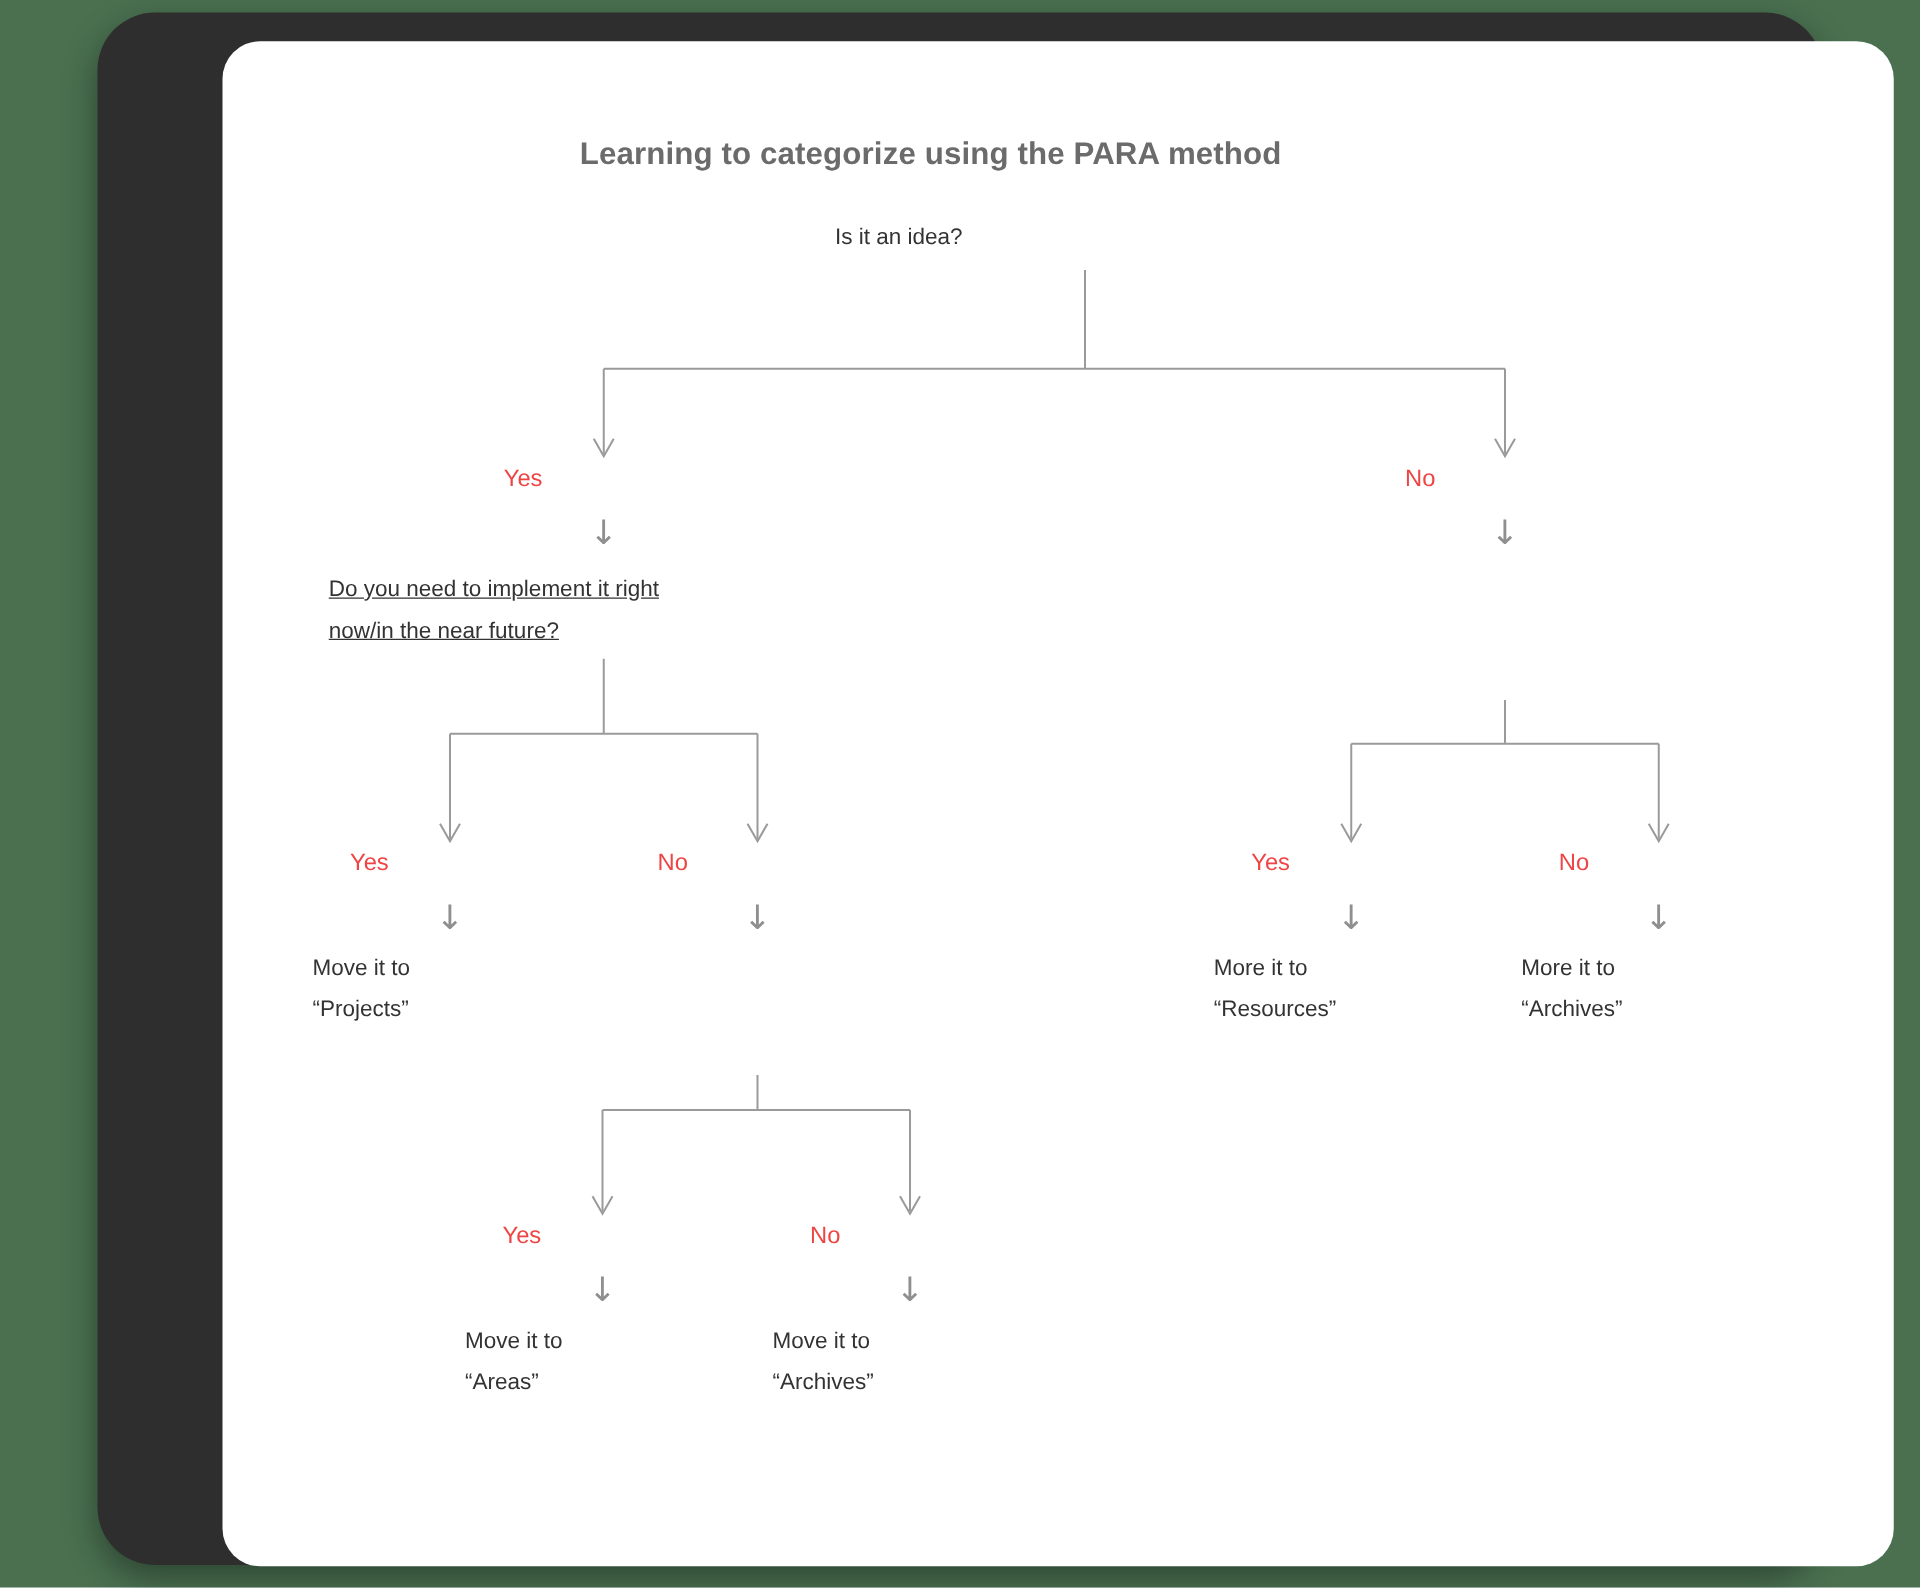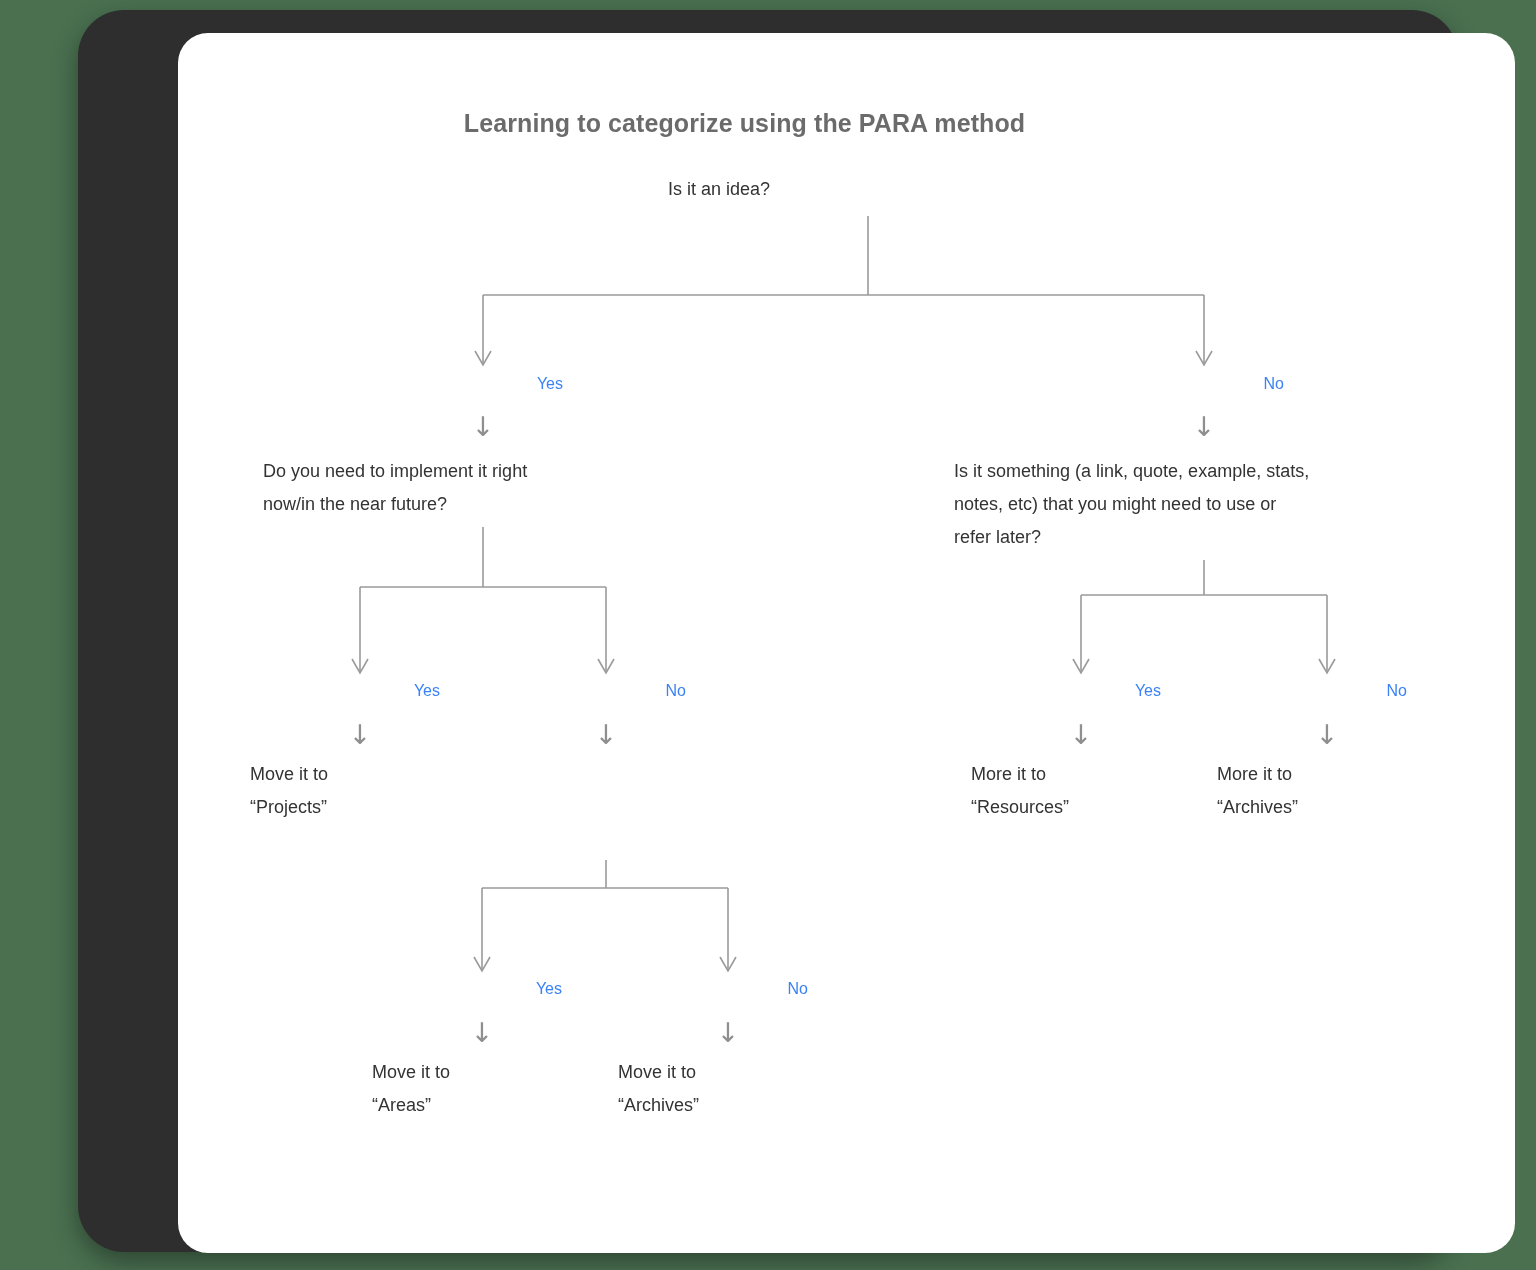--- a/index.html
+++ b/index.html
@@ -72,23 +72,23 @@
   .node {
     position: absolute;
     text-align: left;
     color: #333333;
     font-size: 18px;
     line-height: 33px;
     white-space: pre-line;
   }
   .branch-label {
     position: absolute;
-    text-align: right;
-    color: #3b82f6;
-    font-size: 16px;
+    text-align: left;
+    color: #ef4444;
+    font-size: 19px;
     line-height: 26px;
   }
   .mini-arrow {
     position: absolute;
     text-align: center;
     color: #8f8f8f;
     font-size: 27px;
     line-height: 27px;
     font-family: "DejaVu Sans", sans-serif;
   }
@@ -133,26 +133,23 @@
     </svg>
 
     <div class="node" style="left:490px; top:140px; width:400px;">Is it an idea?</div>
 
     <div class="branch-label" style="left:225px; top:338px; width:160px;">Yes</div>
     <div class="mini-arrow" style="left:245px; top:380px; width:120px;">↓</div>
 
     <div class="branch-label" style="left:946px; top:338px; width:160px;">No</div>
     <div class="mini-arrow" style="left:966px; top:380px; width:120px;">↓</div>
 
-    <div class="node" style="left:85px; top:422px; width:440px;">Do you need to implement it right
+    <div class="node" style="left:85px; top:422px; width:440px;text-decoration:underline;">Do you need to implement it right
 now/in the near future?</div>
 
-    <div class="node" style="left:776px; top:422px; width:500px;">Is it something (a link, quote, example, stats,
-notes, etc) that you might need to use or
-refer later?</div>
 
     <div class="branch-label" style="left:102px; top:645px; width:160px;">Yes</div>
     <div class="mini-arrow" style="left:122px; top:688px; width:120px;">↓</div>
 
     <div class="branch-label" style="left:348px; top:645px; width:160px;">No</div>
     <div class="mini-arrow" style="left:368px; top:688px; width:120px;">↓</div>
 
     <div class="branch-label" style="left:823px; top:645px; width:160px;">Yes</div>
     <div class="mini-arrow" style="left:843px; top:688px; width:120px;">↓</div>
 

